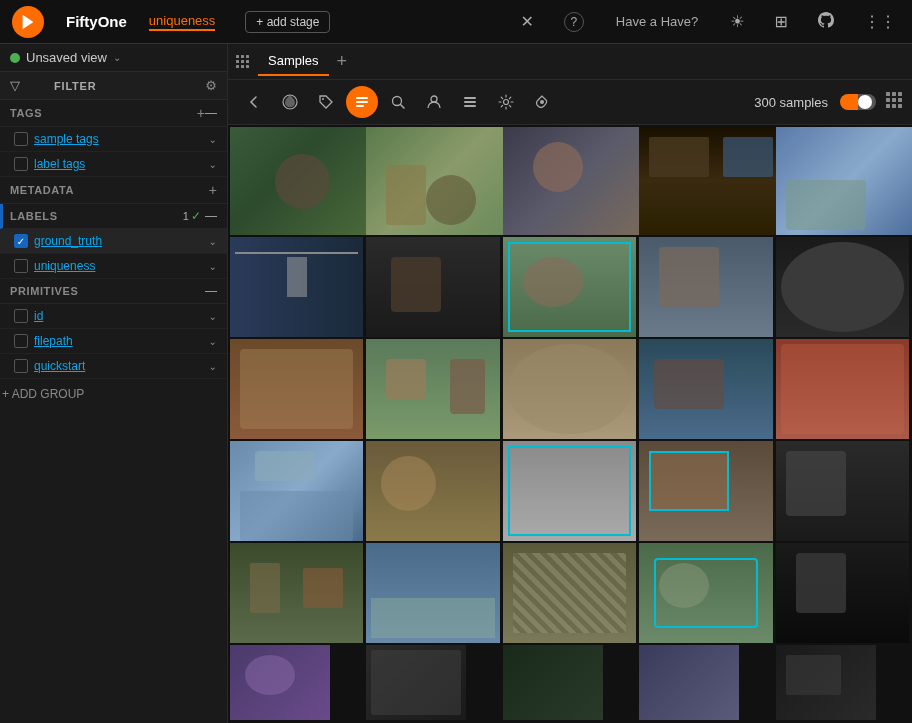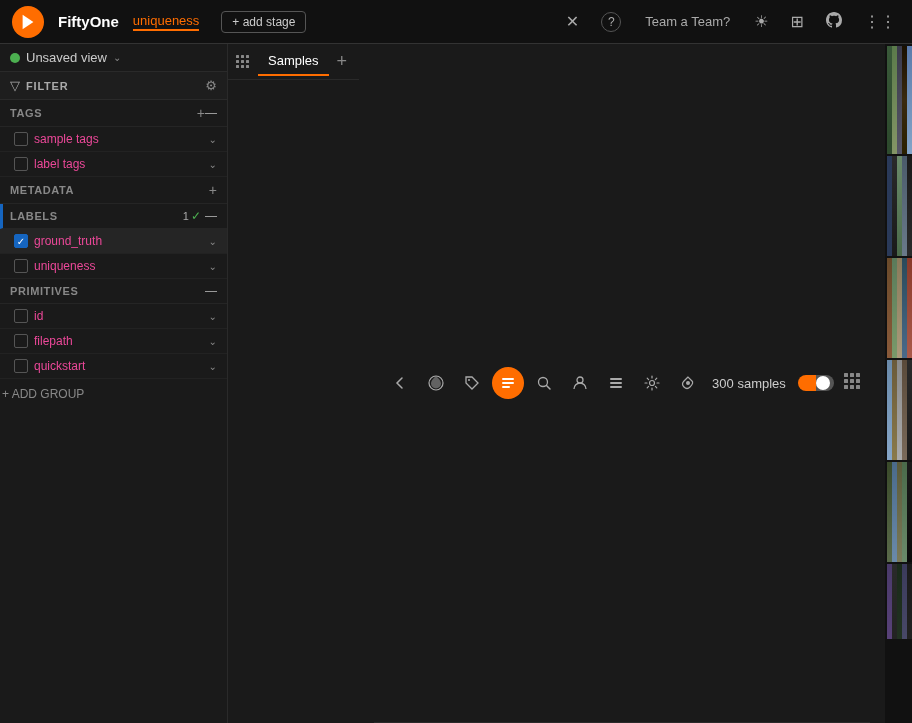--- a/index.html
+++ b/index.html
@@ -1,21 +1,21 @@
 <!DOCTYPE html>
 <html><head>
   <meta charset="utf-8">
   <style>
     * { box-sizing: border-box; margin: 0; padding: 0; }
     body { background: #1a1a1a; color: #ccc; font-family: 'Segoe UI', Arial, sans-serif; font-size: 13px; overflow: hidden; width: 912px; height: 723px; }
 
     
     #topbar {
       display: flex; align-items: center; background: #111; height: 44px;
-      padding: 12px 12px; gap: 14px; border-bottom: 1px solid #333;
+      padding: 12px 12px; gap: 22px; border-bottom: 1px solid #333;
     }
     #logo { width: 32px; height: 32px; background: #ff6d00; border-radius: 50%; display: flex; align-items: center; justify-content: center; flex-shrink: 0; }
     #logo svg { width: 18px; height: 18px; }
     .topbar-spacer { flex: 1; }
     .topbar-icon { color: #aaa; font-size: 16px; cursor: pointer; margin: 0 4px; }
 
     
     #main { display: flex; height: calc(723px - 44px); }
 
     
@@ -25,52 +25,52 @@
       background: #1a1a1a; gap: 6px; cursor: pointer;
     }
     .green-dot { width: 10px; height: 10px; background: #4caf50; border-radius: 50%; flex-shrink: 0; }
     .chevron-icon { color: #888; font-size: 10px; }
 
     
     .section-header {
       display: flex; align-items: center; padding: 6px 10px;
       background: #1e1e1e; border-bottom: 1px solid #2a2a2a; gap: 6px;
     }
-    .section-title { font-size: 11px; font-weight: 700; color: #aaa; letter-spacing: 0.8px; flex: 1; text-transform: uppercase; }
+    .section-title { font-size: 11px; font-weight: 700; color: #aaa; letter-spacing: 0.8px; flex: 1; text-transform: uppercase; margin-left: 28px; }
     .section-icon { color: #888; font-size: 13px; cursor: pointer; }
 
     .subsection-header {
       display: flex; align-items: center; padding: 5px 10px;
       border-bottom: 1px solid #252525; cursor: pointer;
     }
     .subsection-title { font-size: 11px; font-weight: 700; color: #888; letter-spacing: 0.6px; flex: 1; text-transform: uppercase; }
 
     .sidebar-item {
       display: flex; align-items: center; padding: 5px 10px 5px 14px;
       border-bottom: 1px solid #222; cursor: pointer; gap: 6px;
     }
     .sidebar-item.active { background: #252525; }
     .checkbox {
       width: 14px; height: 14px; border: 1px solid #555; border-radius: 2px;
       display: flex; align-items: center; justify-content: center; flex-shrink: 0;
       background: transparent;
     }
     .checkbox.checked { background: #1565c0; border-color: #1565c0; }
     .checkbox.checked::after { content: '✓'; color: #fff; font-size: 10px; }
-    .item-label { flex: 1; color: #ec4899; font-size: 12px; }
+    .item-label { flex: 1; color: #0ea5e9; font-size: 12px; text-decoration: underline; }
     .item-expand { color: #888; font-size: 10px; }
 
     
     .labels-section .subsection-header { border-left: 3px solid #1565c0; padding-left: 7px; }
 
     
     #add-group { padding: 8px 2px; color: #888; font-size: 12px; cursor: pointer; }
 
     
-    #content { flex: 1; display: flex; flex-direction: row; overflow: hidden; gap: 15px; }
+    #content { flex: 1; display: flex; flex-direction: column; overflow: hidden; }
 
     
     #tabs-bar { display: flex; align-items: center; background: #1a1a1a; border-bottom: 1px solid #2a2a2a; padding: 0 8px; height: 36px; gap: 4px; }
     .tab-item { display: flex; align-items: center; gap: 5px; padding: 6px 10px; cursor: pointer; color: #ccc; border-bottom: 2px solid transparent; }
     .tab-item.active { border-bottom: 2px solid #ff6d00; color: #fff; }
     .tab-label { font-size: 13px; }
     .tab-add { color: #888; font-size: 18px; cursor: pointer; padding: 0 4px; }
 
     
     #toolbar { display: flex; align-items: center; background: #1a1a1a; padding: 6px 10px; border-bottom: 1px solid #2a2a2a; gap: 4px; }
@@ -141,21 +141,21 @@
     <svg viewBox="0 0 20 20" fill="white">
       <polygon points="4,2 16,10 4,18" fill="white"></polygon>
     </svg>
   </div>
   <span style="color:#fff;font-size:15px;font-weight:600;">FiftyOne</span>
   <span style="color:#ff6d00;font-size:13px;border-bottom:2px solid #ff6d00;padding-bottom:1px;cursor:pointer;">uniqueness</span>
   <button style="background:transparent;border:1px solid #555;color:#ccc;padding:3px 10px;border-radius:4px;cursor:pointer;font-size:12px;margin-left:8px;">+ add stage</button>
   <div class="topbar-spacer"></div>
   <span class="topbar-icon">✕</span>
   <span class="topbar-icon" style="border:1px solid #555;border-radius:50%;width:20px;height:20px;display:inline-flex;align-items:center;justify-content:center;font-size:12px;">?</span>
-  <span style="color:#aaa;font-size:13px;margin:0 6px;">Team a Team?</span>
+  <span style="color:#aaa;font-size:13px;margin:0 6px;">Have a Have?</span>
   <span class="topbar-icon">☀</span>
   <span class="topbar-icon">⊞</span>
   <span class="topbar-icon">
     <svg width="16" height="16" viewBox="0 0 16 16" fill="#aaa">
       <path d="M8 0C3.58 0 0 3.58 0 8c0 3.54 2.29 6.53 5.47 7.59.4.07.55-.17.55-.38 0-.19-.01-.82-.01-1.49-2.01.37-2.53-.49-2.69-.94-.09-.23-.48-.94-.82-1.13-.28-.15-.68-.52-.01-.53.63-.01 1.08.58 1.23.82.72 1.21 1.87.87 2.33.66.07-.52.28-.87.51-1.07-1.78-.2-3.64-.89-3.64-3.95 0-.87.31-1.59.82-2.15-.08-.2-.36-1.02.08-2.12 0 0 .67-.21 2.2.82.64-.18 1.32-.27 2-.27.68 0 1.36.09 2 .27 1.53-1.04 2.2-.82 2.2-.82.44 1.1.16 1.92.08 2.12.51.56.82 1.27.82 2.15 0 3.07-1.87 3.75-3.65 3.95.29.25.54.73.54 1.48 0 1.07-.01 1.93-.01 2.2 0 .21.15.46.55.38A8.013 8.013 0 0016 8c0-4.42-3.58-8-8-8z"></path>
     </svg>
   </span>
   <span class="topbar-icon">⋮⋮</span>
 </div>
 

